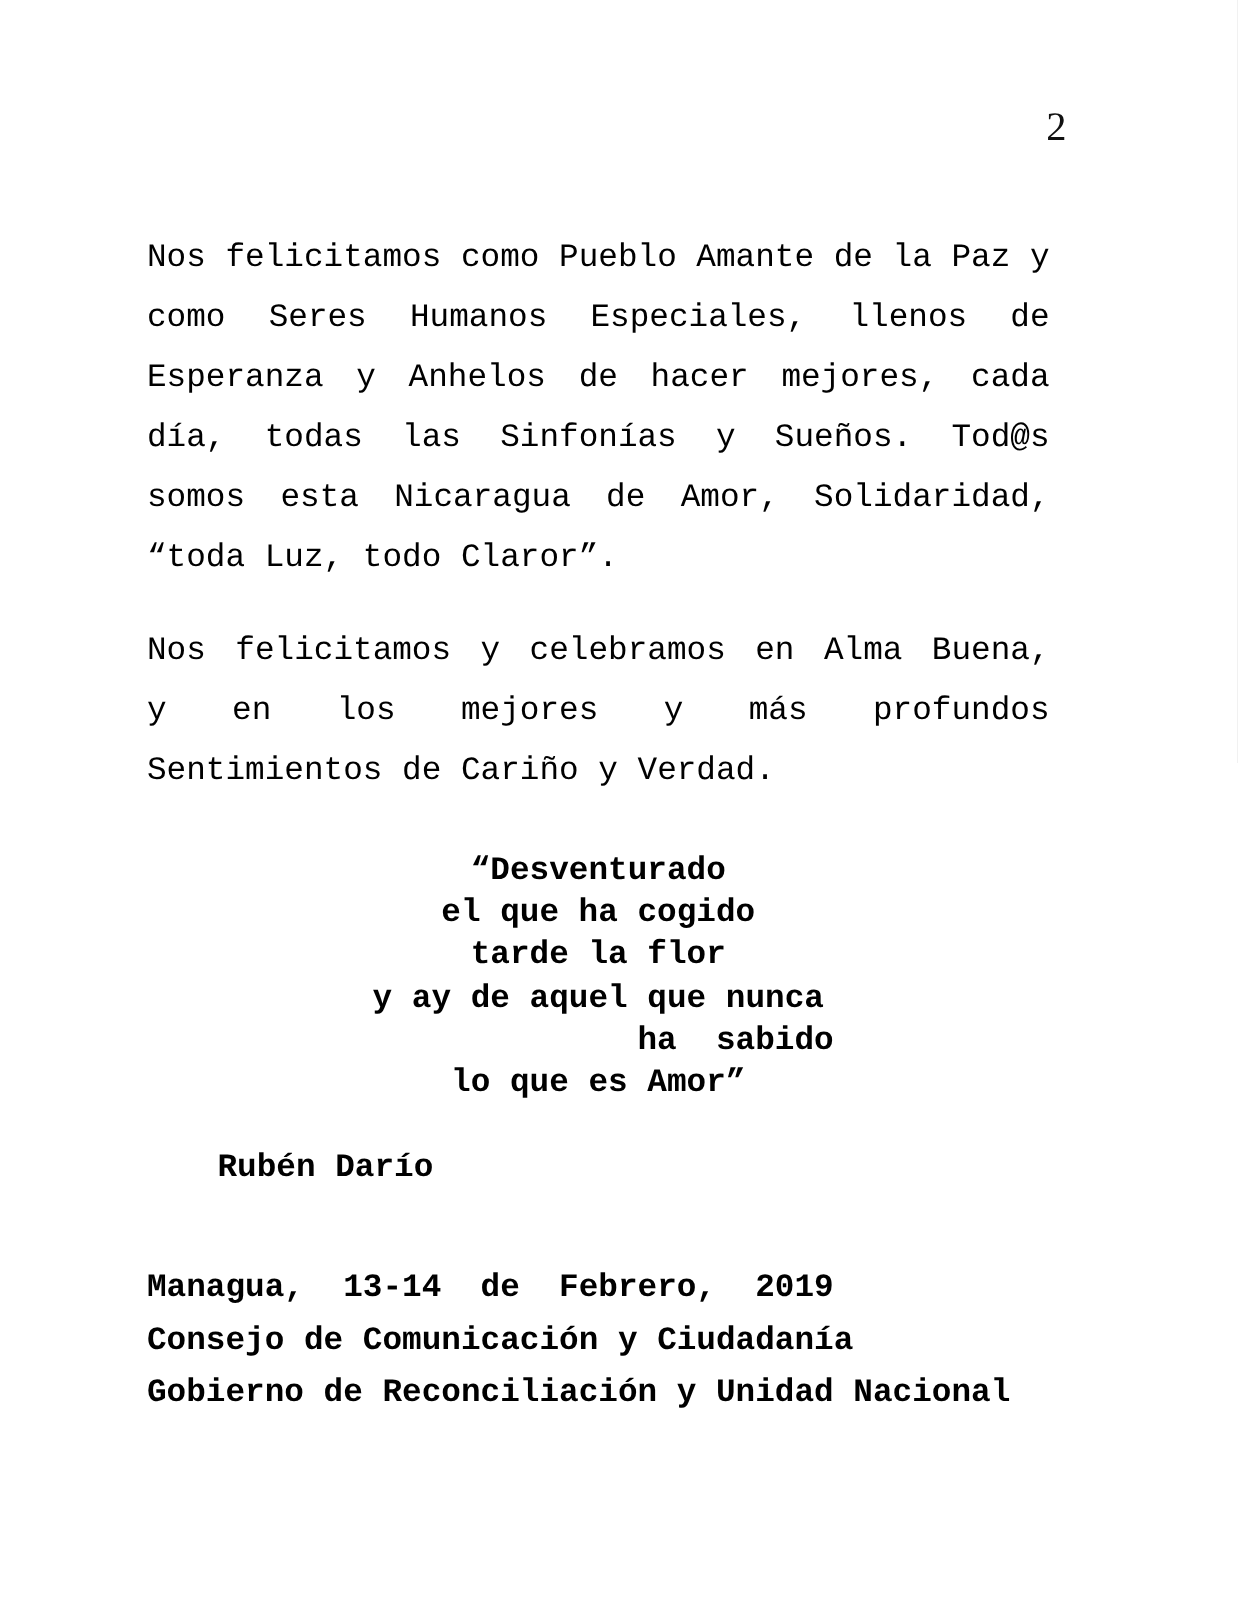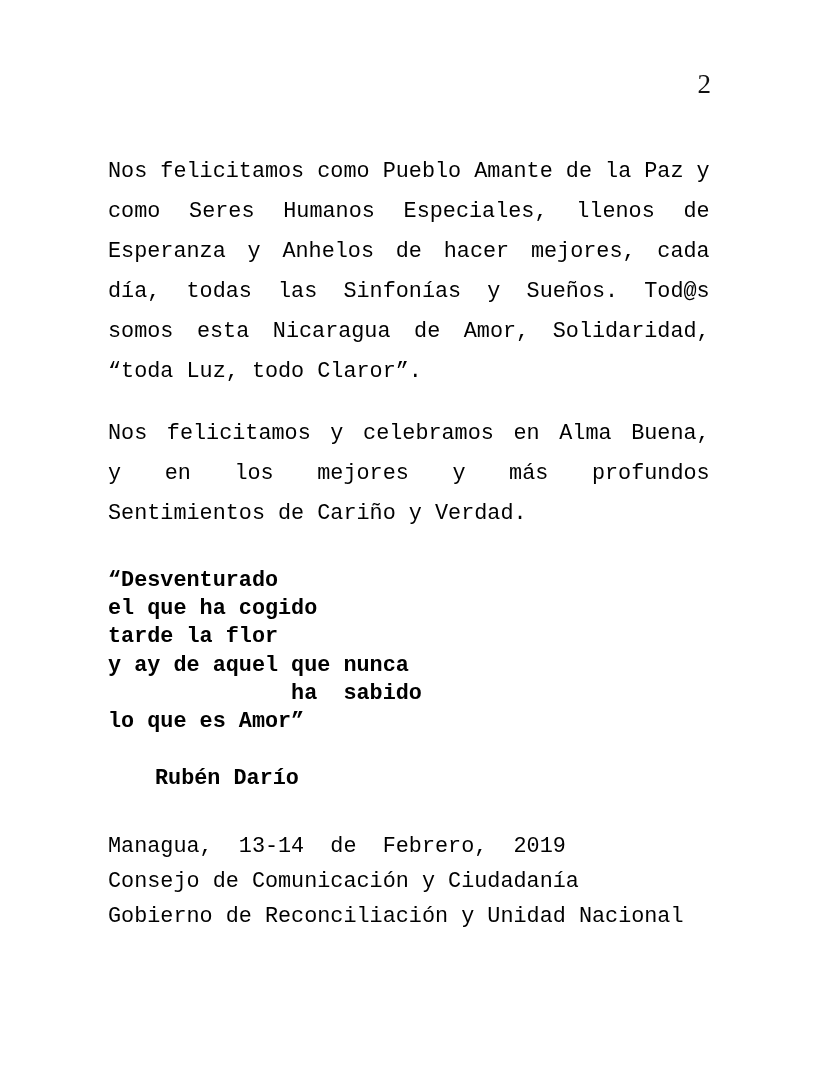--- a/index.html
+++ b/index.html
@@ -21,21 +21,21 @@
     position: absolute;
     top: 71px;
     right: 114px;
     font-family: "Liberation Serif", "DejaVu Serif", serif;
     font-size: 27px;
     line-height: 1;
     color: #111111;
   }
   .text-column {
     position: absolute;
-    left: 108px;
+    left: 98px;
     top: 152px;
     font-size: 21.8px;
     letter-spacing: 0;
   }
   .para {
     width: 46ch;
     line-height: 40px;
     font-weight: normal;
   }
   .para .line {
@@ -49,31 +49,32 @@
   .para-2 {
     margin-top: 22px;
   }
   .poem {
     margin-top: 33px;
     font-weight: bold;
     line-height: 28.2px;
   }
   .poem .line {
     white-space: pre;
+    text-align: center;
   }
   .author {
     margin-top: 29px;
     font-weight: bold;
     line-height: 28.2px;
     white-space: pre;
     margin-left: 47px;
   }
   .footer-block {
-    margin-top: 36px;
-    font-weight: normal;
+    margin-top: 48px;
+    font-weight: bold;
     line-height: 35px;
   }
   .footer-block .line {
     white-space: pre;
   }
 </style>
 </head>
 <body>
 
 <div class="page">

